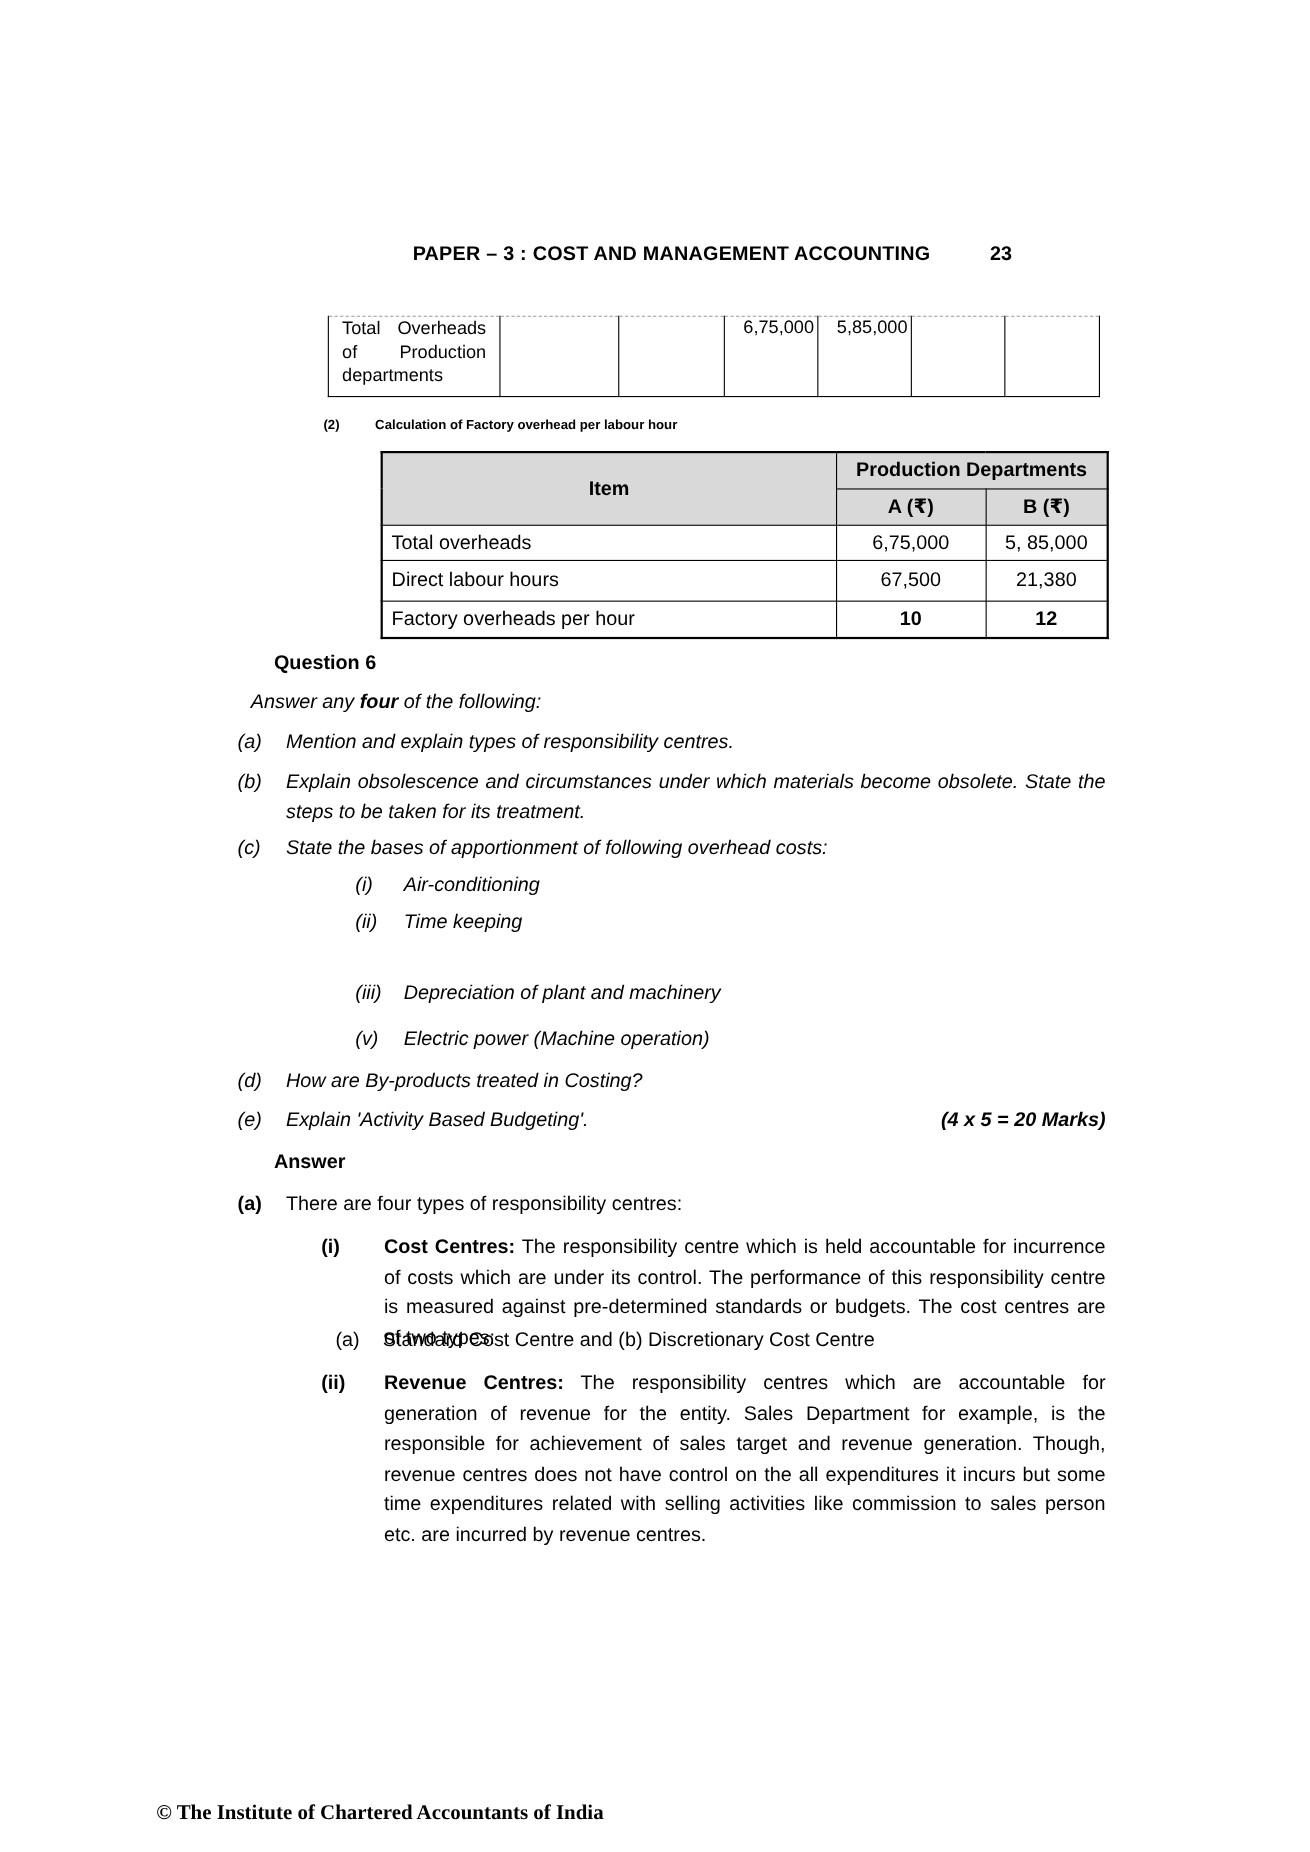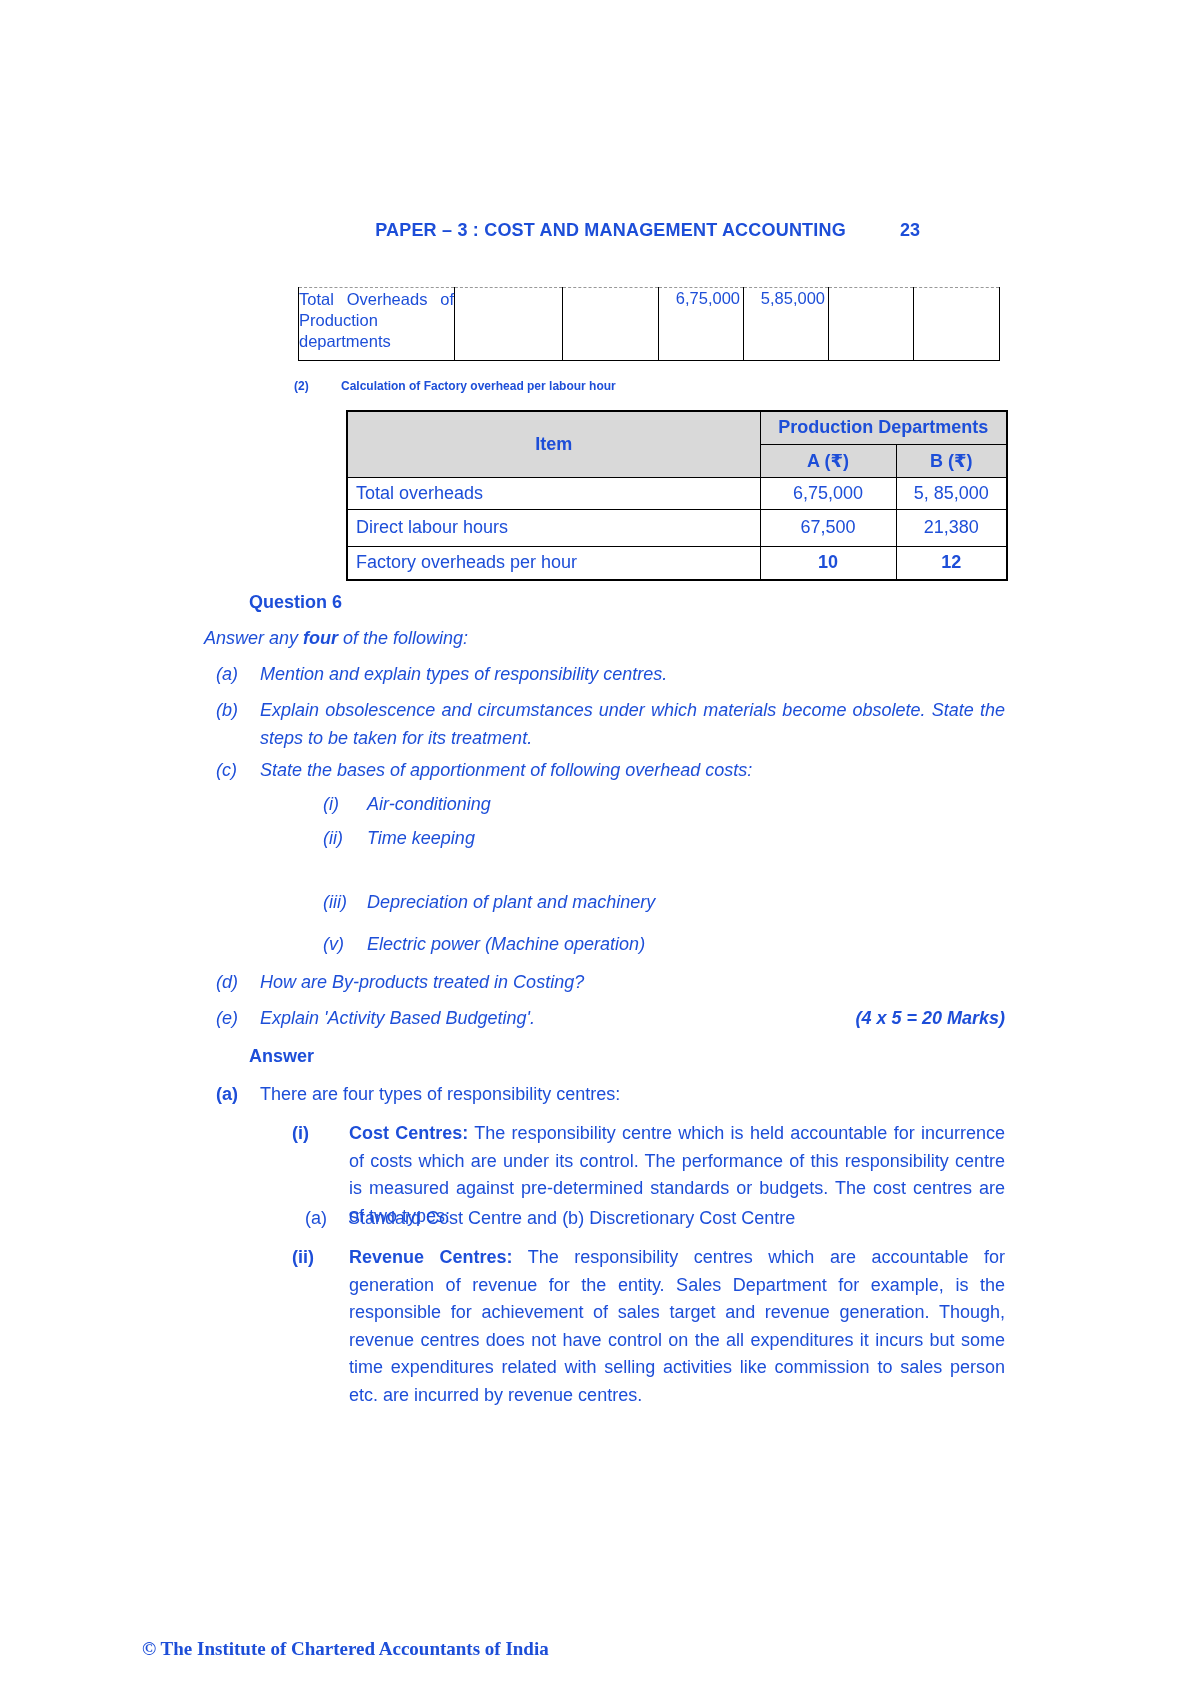--- a/index.html
+++ b/index.html
@@ -1,19 +1,19 @@
 <!DOCTYPE html>
 <html style="--thbg: #d9d9d9;"><head>
 <meta charset="utf-8">
 <style>
   * { margin:0; padding:0; box-sizing:border-box; }
   html,body { background:#ffffff; }
   .page {
     position:relative; width:1191px; height:1684px; background:#fff;
-    font-family:"Liberation Sans","DejaVu Sans",sans-serif; color:#1d4ed8;
+    font-family:"Liberation Sans","DejaVu Sans",sans-serif; color:#000000;
     overflow:hidden;
   }
   .abs { position:absolute; }
 
   
   .doc-header-title {
     top:220px; left:216px; width:789px; text-align:center;
     font-weight:bold; font-size:18px; letter-spacing:0.2px;
   }
   .doc-page-number {
@@ -21,21 +21,21 @@
     font-weight:bold; font-size:18px;
   }
 
   
   .cont-table {
     top:287px; left:298px; border-collapse:collapse; table-layout:fixed;
     width:701px; font-size:16.5px;
   }
   .cont-table td {
     border:1px solid #000; border-top:1px dashed #999;
-    vertical-align:top; padding:1px 0; height:73px;
+    vertical-align:top; padding:1px 12px; height:73px;
   }
   .cont-table td.lbl { text-align:justify; line-height:21px; }
   .cont-table td.val { text-align:right; padding-right:3px; white-space:nowrap; }
 
   
   .sec2-heading { top:379px; left:294px; font-weight:bold; font-size:12px; }
   .sec2-heading .num { display:inline-block; width:47px; }
 
   
   .fo-table {
@@ -145,21 +145,21 @@
     <tr class="r3">
       <td>Factory overheads per hour</td>
       <td class="num">10</td>
       <td class="num">12</td>
     </tr>
   </tbody>
     </table>
 
   <div class="abs h-bold" style="top:592px; left:216px;">Question 6</div>
 
-  <div class="abs qline" style="top:628px; left:204px;">
+  <div class="abs qline" style="top:628px; left:228px;">
     <span>Answer any </span><span class="bold-it">four</span><span> of the following:</span>
   </div>
 
   <div class="abs qline q-item" style="top:664px;">
     <span class="lab">(a)</span>
     <span>Mention and explain types of responsibility centres.</span>
   </div>
 
   <div class="abs qline q-item q-para" style="top:696px;">
     <span class="lab">(b)</span>

